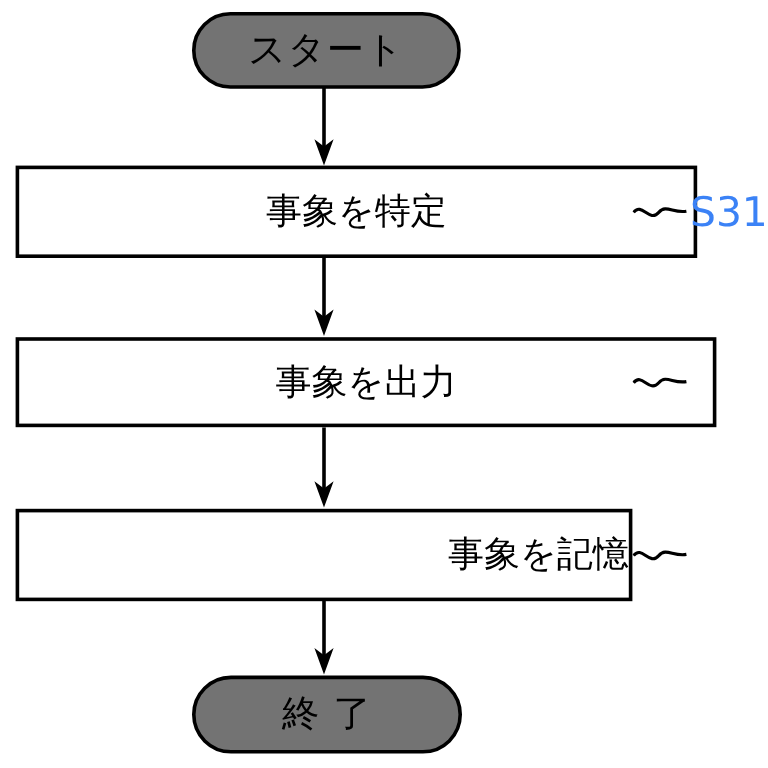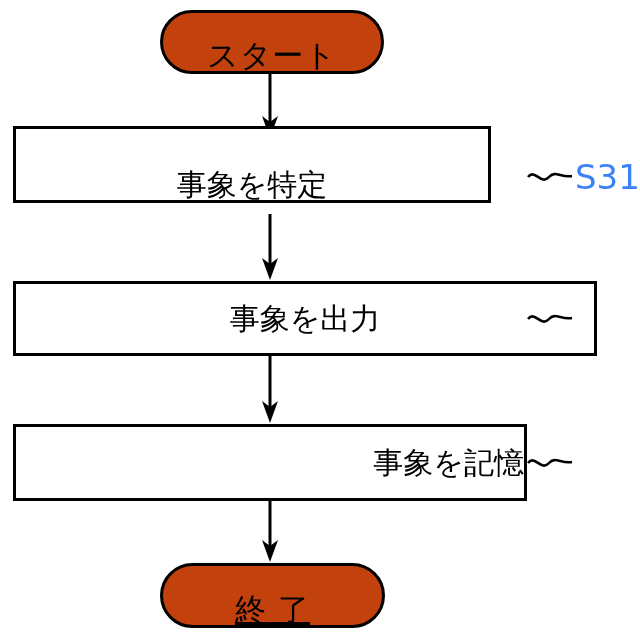--- a/index.html
+++ b/index.html
@@ -13,23 +13,23 @@
     height: 640px;
     background: #ffffff;
     overflow: hidden;
     font-family: "DejaVu Sans", "Liberation Sans", sans-serif;
   }
   .terminator {
     position: absolute;
     box-sizing: border-box;
     border: 3px solid #000000;
     border-radius: 999px;
-    background: #c2410c;
+    background: #737373;
     display: flex;
-    align-items: flex-end;
+    align-items: center;
     justify-content: center;
   }
   .terminator .node-label {
     font-size: 31px;
     color: #000000;
     letter-spacing: 1px;
     line-height: 1;
     white-space: pre;
   }
   .process {
@@ -75,21 +75,21 @@
 
   <div class="terminator" style="left:160px; top:10px; width:224px; height:64px;">
     <span class="node-label">スタート</span>
   </div>
 
   <svg class="connector" style="left:256px; top:72px; width:28px; height:68px;" viewBox="0 0 28 68">
     <line x1="14" y1="0" x2="14" y2="52" stroke="#000000" stroke-width="3"></line>
     <polygon points="14,66 6,44 14,50 22,44" fill="#000000"></polygon>
   </svg>
 
-  <div class="process" style="left:13px; top:126px; width:478px; height:77px;align-items:flex-end;">
+  <div class="process" style="left:13px; top:138px; width:568px; height:77px;">
     <span class="node-label">事象を特定</span>
   </div>
   <div class="step-ref" style="left:527px; top:155px;">
     <svg class="squiggle" width="46" height="22" viewBox="0 0 46 22">
       <path d="M1,11 C8,2 14,20 22,11 C28,4 34,12 45,10" fill="none" stroke="#000000" stroke-width="2.6"></path>
     </svg>
     <span class="step-label">S31</span>
   </div>
 
   <svg class="connector" style="left:256px; top:214px; width:28px; height:68px;" viewBox="0 0 28 68">
@@ -118,17 +118,17 @@
     <svg class="squiggle" width="46" height="22" viewBox="0 0 46 22">
       <path d="M1,11 C8,2 14,20 22,11 C28,4 34,12 45,10" fill="none" stroke="#000000" stroke-width="2.6"></path>
     </svg>
   </div>
 
   <svg class="connector" style="left:256px; top:500px; width:28px; height:64px;" viewBox="0 0 28 64">
     <line x1="14" y1="0" x2="14" y2="48" stroke="#000000" stroke-width="3"></line>
     <polygon points="14,62 6,40 14,46 22,40" fill="#000000"></polygon>
   </svg>
 
-  <div class="terminator" style="left:160px; top:563px; width:225px; height:65px;text-decoration:underline;">
+  <div class="terminator" style="left:160px; top:563px; width:225px; height:65px;">
     <span class="node-label">終 了</span>
   </div>
 
 </div>
 
 </body></html>

